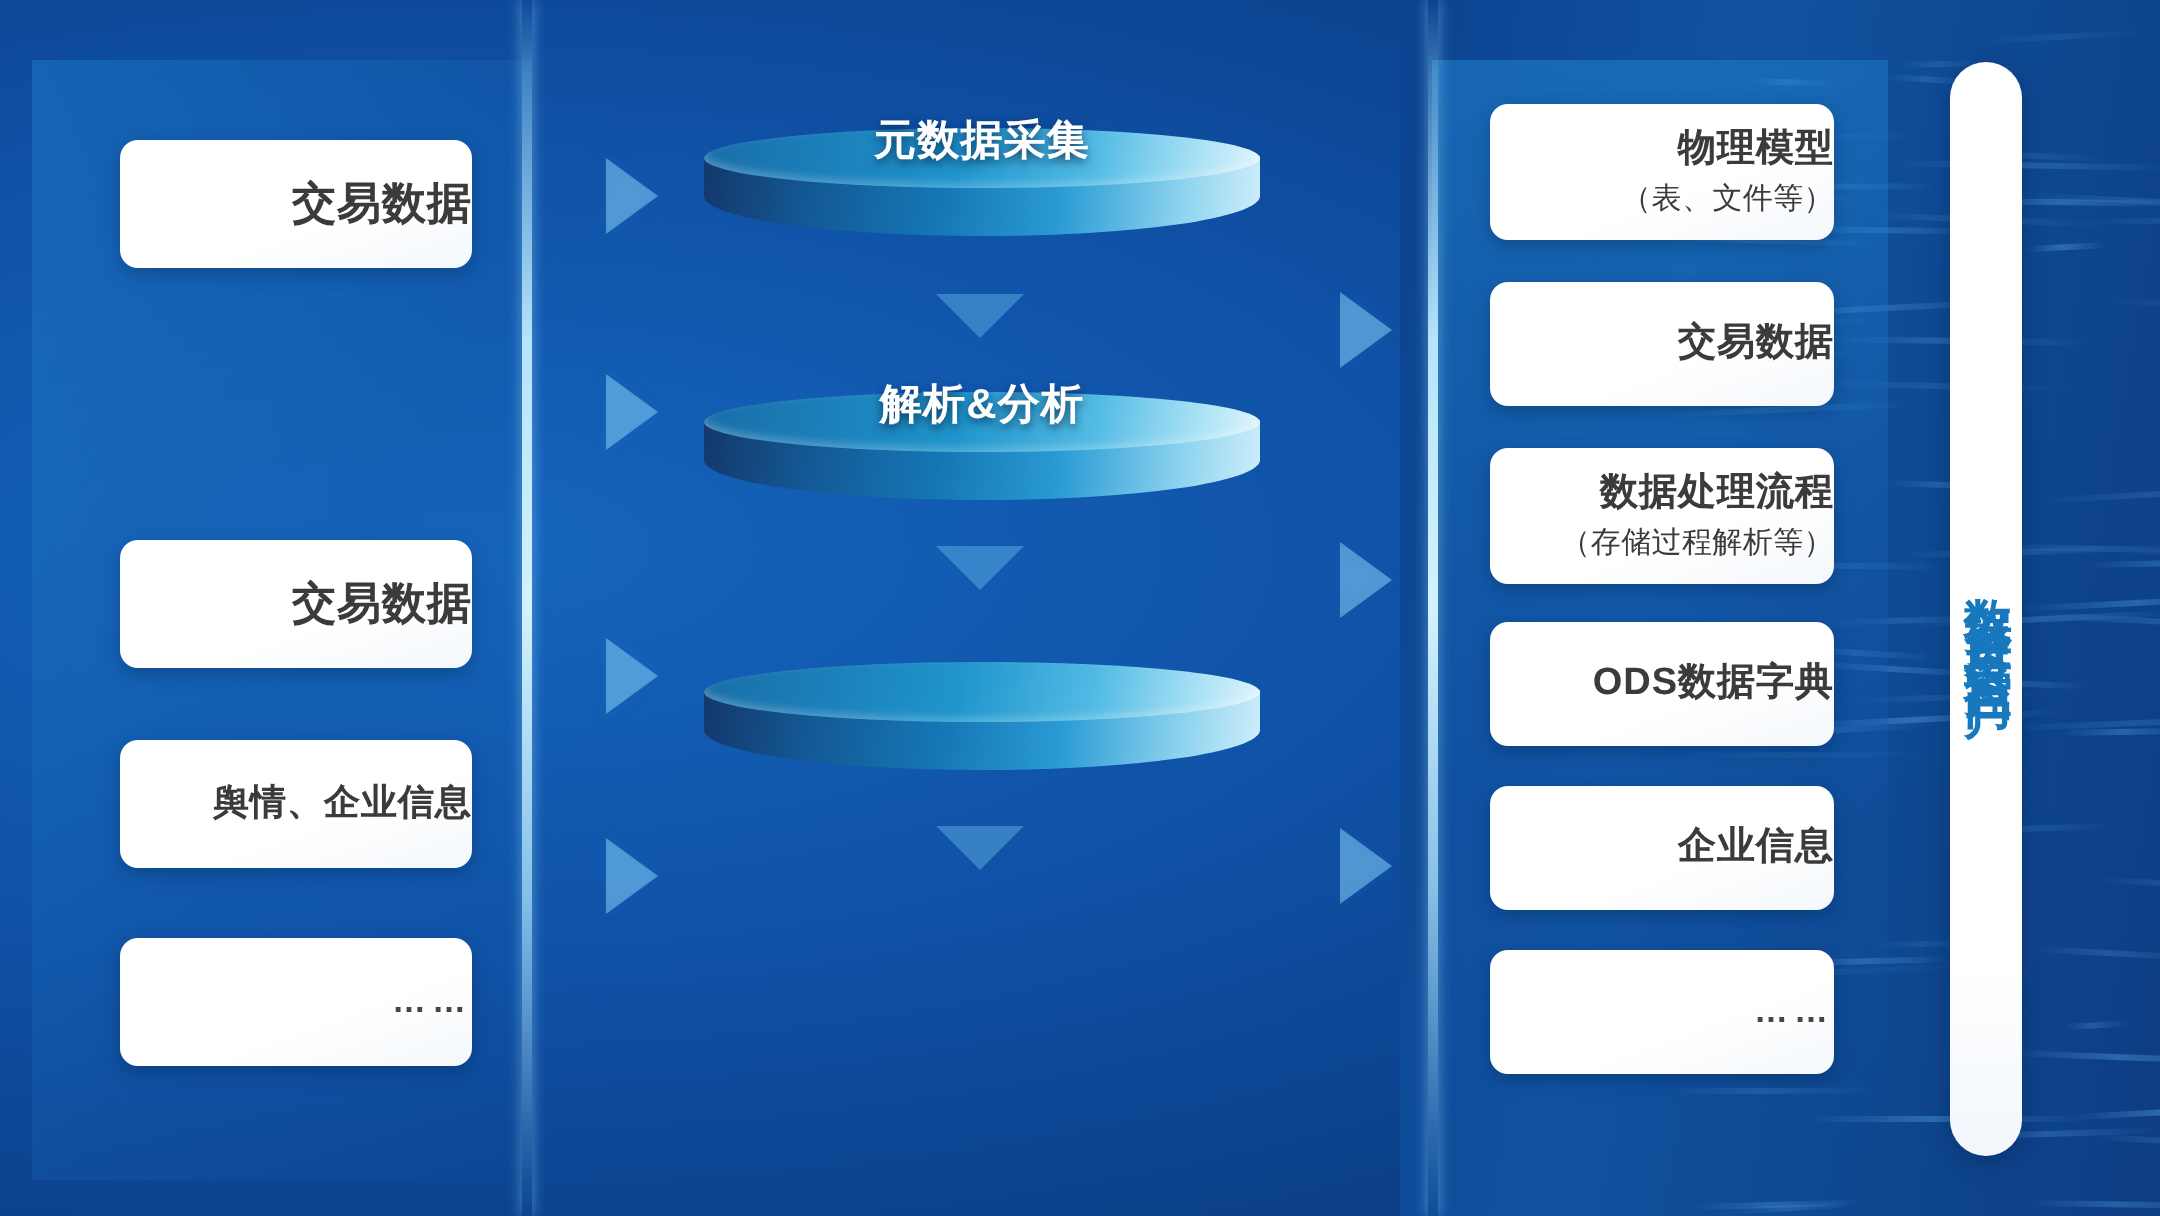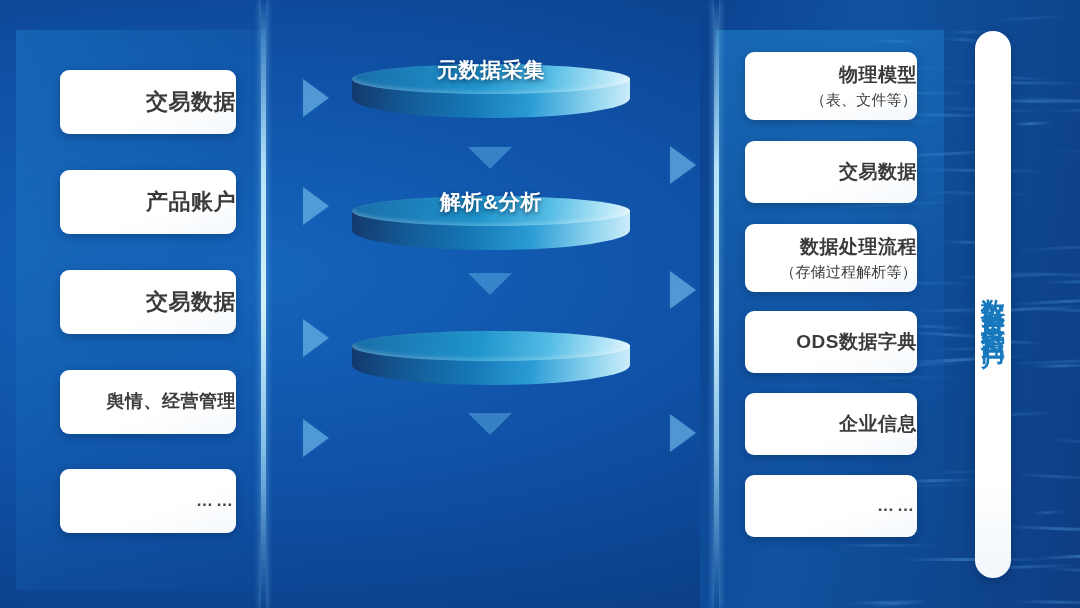--- a/index.html
+++ b/index.html
@@ -297,28 +297,25 @@
     </div>
   <div class="left-panel-wash"></div>
   <div class="right-panel-wash"></div>
 
   <div class="rail r1"></div>
   <div class="rail r2"></div>
 
   <div class="card lcard lc0">
     <div class="t1">交易数据</div>
   </div>
-  <div class="card lcard lc1">
-    <div class="t1">产品账户</div>
-  </div>
   <div class="card lcard lc2">
     <div class="t1">交易数据</div>
   </div>
   <div class="card lcard lc3 wide">
-    <div class="t1">舆情、经营管理</div>
+    <div class="t1">舆情、企业信息</div>
   </div>
   <div class="card lcard lc4">
     <div class="dots">……</div>
   </div>
 
   <div class="arrow-r l0"></div>
   <div class="arrow-r l1"></div>
   <div class="arrow-r l2"></div>
   <div class="arrow-r l3"></div>
 

